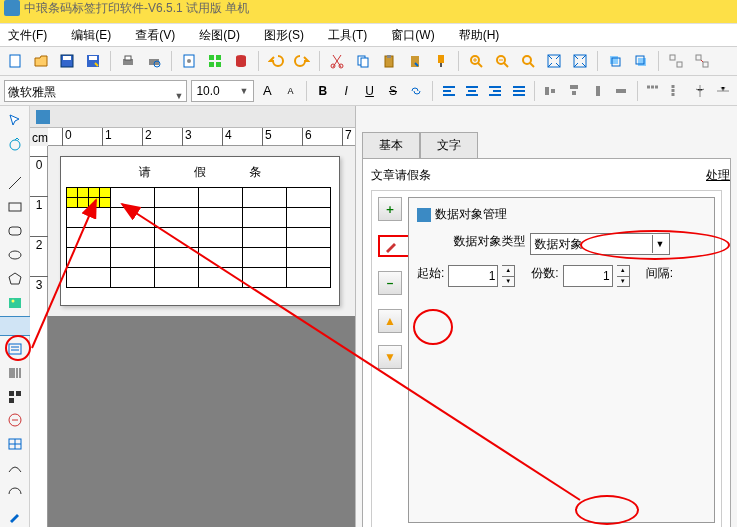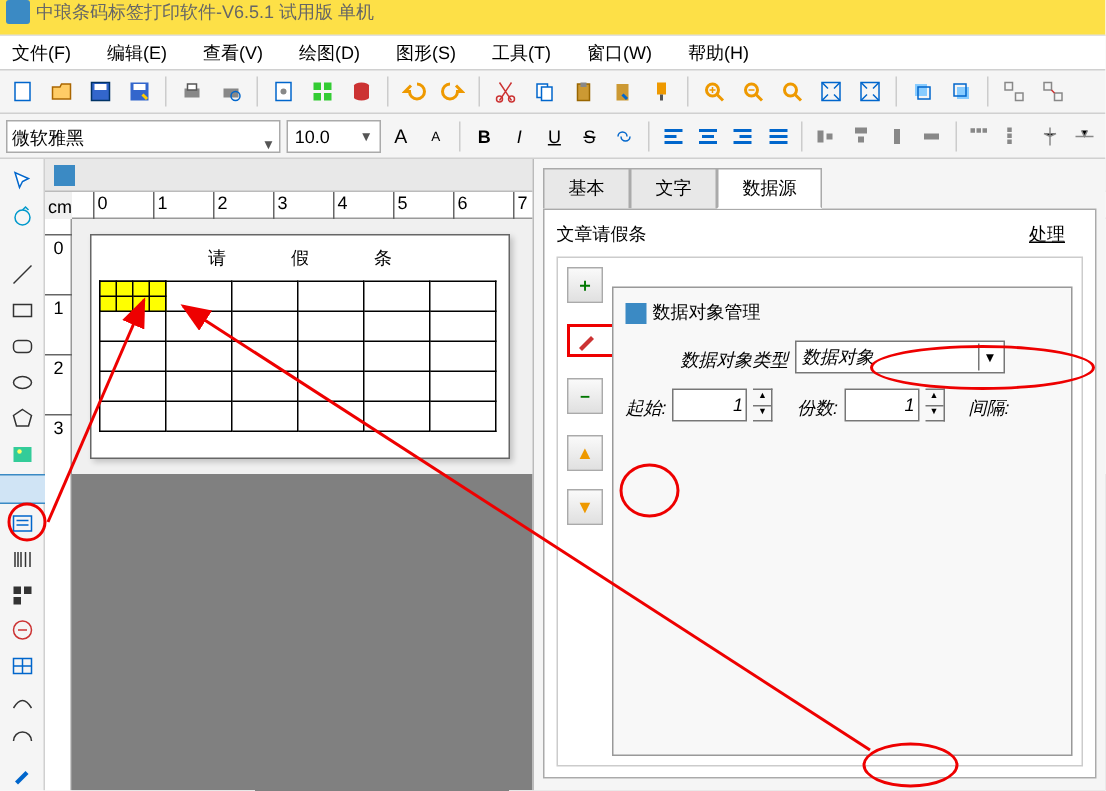--- a/index.html
+++ b/index.html
@@ -31,33 +31,33 @@
 .page{position:absolute;left:30px;top:50px;width:280px;height:150px;background:#fff;border:1px solid #666;box-shadow:2px 2px 4px rgba(0,0,0,0.2);}
 .page-title{position:absolute;top:7px;left:0;right:0;text-align:center;font-size:12px;letter-spacing:20px;padding-left:20px;}
 .tbl{position:absolute;top:30px;left:5px;border-collapse:collapse;}
 .tbl td{border:1px solid #000;width:44px;height:20px;}
 .yel td{background:#ff0;width:11px;height:10px;border:1px solid #000;}
 .seltbl{position:absolute;top:30px;left:5px;border-collapse:collapse;}
 .panel{position:absolute;right:0;top:0;width:382px;bottom:0;background:#f5f5f5;border-left:1px solid #bbb;}
 .ptitle{height:20px;background:linear-gradient(#e8e8e8,#d8d8d8);border-bottom:1px solid #aaa;display:flex;align-items:center;padding:0 4px;gap:4px;}
 .ptitle .pic{width:14px;height:14px;background:#3b8ac4;}
 .tabs{display:flex;padding:6px 6px 0;gap:0;}
-.tab{padding:4px 16px;border:1px solid #aaa;border-bottom:none;background:#e8e8e8;cursor:pointer;}
+.tab{padding:4px 16px;border:1px solid #aaa;border-bottom:none;background:#e8e8e8;cursor:pointer;margin-top:20px;}
 .tab.active{background:#fff;border-bottom:1px solid #fff;position:relative;z-index:1;}
 .tabbody{border:1px solid #aaa;margin:0 6px 6px;padding:8px;background:#fff;height:380px;position:relative;}
 .grp-label{margin-bottom:6px;}
-.grp-label2{position:absolute;right:20px;top:8px;text-decoration:underline;color:#000;}
+.grp-label2{position:absolute;right:0;top:8px;text-decoration:underline;color:#000;}
 .innerpanel{border:1px solid #ccc;padding:6px;display:flex;gap:6px;height:340px;}
 .btns-col{width:24px;display:flex;flex-direction:column;gap:4px;}
 .smbtn{width:24px;height:24px;border:1px solid #aaa;background:linear-gradient(#fafafa,#e0e0e0);display:flex;align-items:center;justify-content:center;cursor:pointer;}
 .smbtn.sel{border:2px solid #e00;}
-.dlg{flex:1;border:1px solid #999;background:#f8f8f8;padding:8px;position:relative;margin-top:13px;}
+.dlg{flex:1;border:1px solid #999;background:#f8f8f8;padding:8px;position:relative;}
 .dlg-title{display:flex;align-items:center;gap:4px;margin-bottom:10px;}
 .dlg-title .dic{width:14px;height:14px;background:#3b8ac4;}
-.row{display:flex;align-items:flex-end;gap:4px;margin:10px 0;font-style:italic;}
+.row{display:flex;align-items:flex-start;gap:4px;margin:10px 0;}
 .row label{white-space:nowrap;}
 .sel{border:1px solid #777;background:#fff;height:22px;display:flex;align-items:center;padding:0 4px;min-width:80px;justify-content:space-between;}
 .sel .ar{width:16px;height:18px;border-left:1px solid #777;display:flex;align-items:center;justify-content:center;font-size:9px;margin-right:-3px;}
 .numin{border:1px solid #777;background:#fff;height:22px;width:50px;display:flex;align-items:center;justify-content:flex-end;padding-right:2px;}
 .spn{width:13px;height:22px;border:1px solid #777;border-left:none;display:flex;flex-direction:column;}
 .spn div{flex:1;border-bottom:1px solid #777;font-size:6px;text-align:center;line-height:9px;}
 .spn div:last-child{border-bottom:none;}
 .ta{border:1px solid #777;background:#fff;width:100%;height:100px;padding:4px;margin-top:8px;}
 .dlg-btns{position:absolute;bottom:8px;right:8px;display:flex;gap:6px;}
 .btn{border:1px solid #777;background:linear-gradient(#fafafa,#e0e0e0);padding:3px 14px;cursor:pointer;}
@@ -523,21 +523,20 @@
               <td></td>
             </tr>
       </tbody>
         </table>
     </div>
 
     <div class="panel">
       <div class="tabs">
         <div class="tab">基本</div>
         <div class="tab">文字</div>
-        <div class="tab active">数据源</div>
       </div>
       <div class="tabbody">
         <div class="grp-label">文章请假条</div>
         <div class="grp-label2">处理</div>
         <div class="innerpanel">
           <div class="btns-col">
             <div class="smbtn">
                 <span style="color:#070;font-weight:bold">＋</span>
               </div>
             <div style="height:6px"></div>

